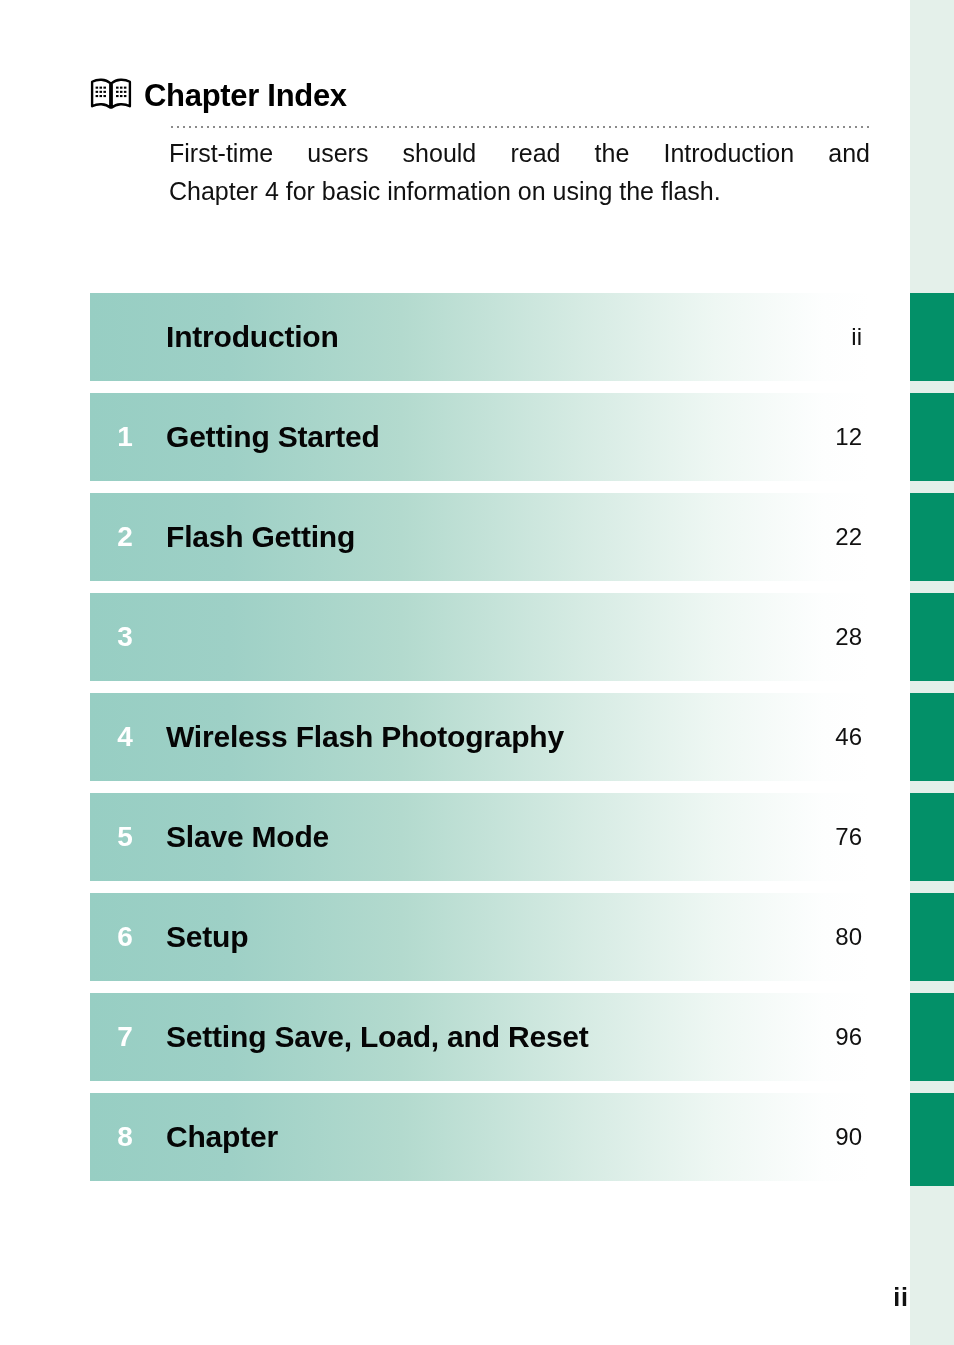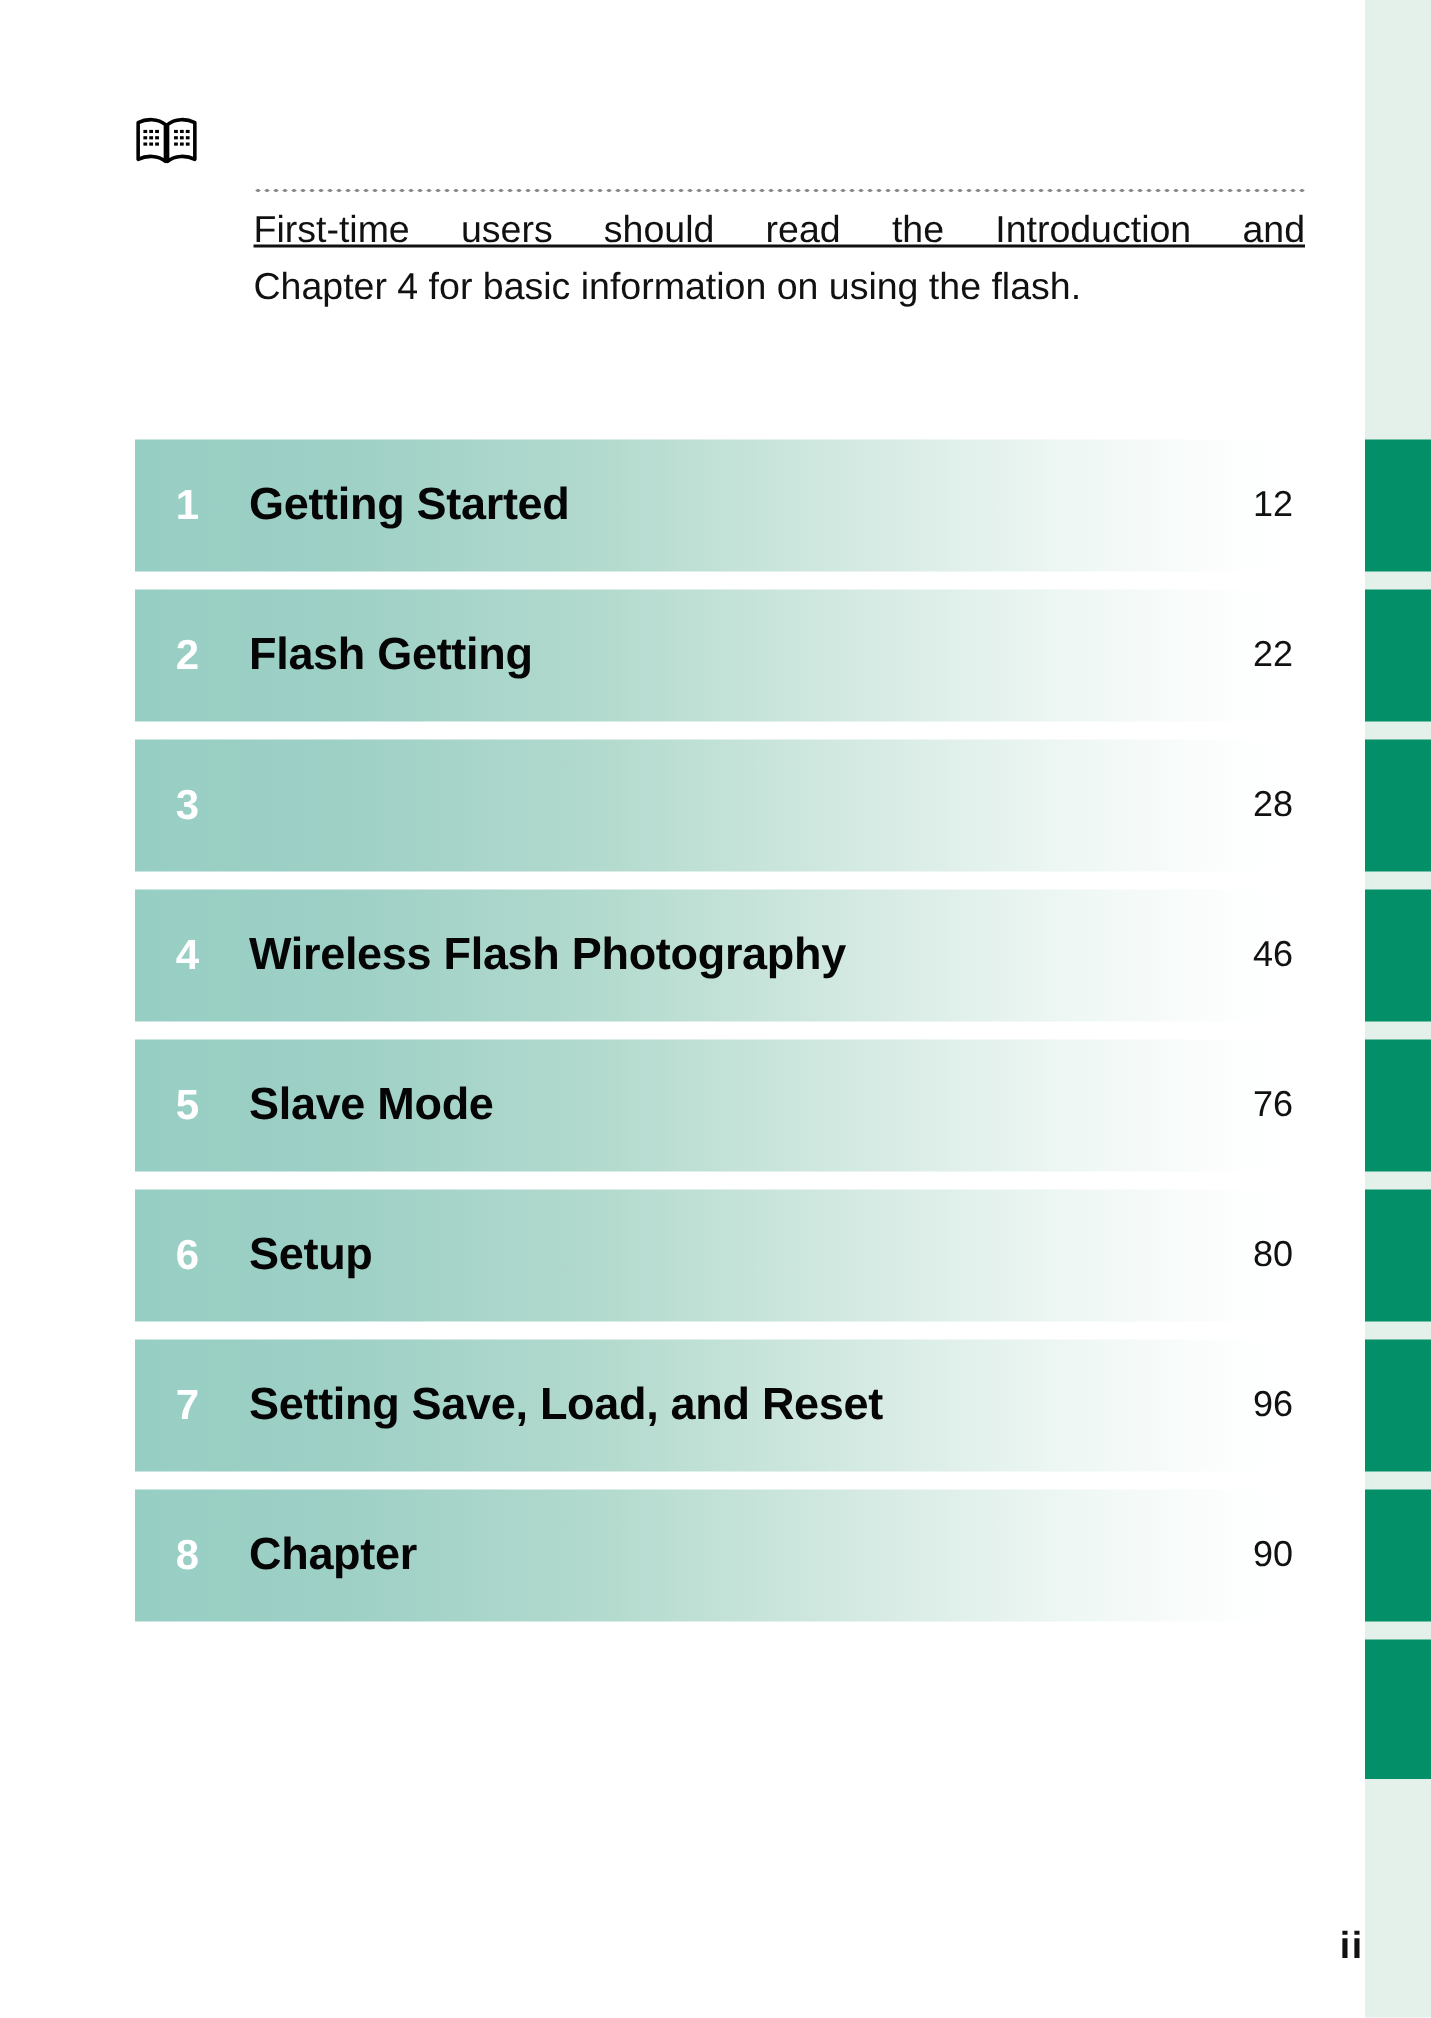--- a/index.html
+++ b/index.html
@@ -87,21 +87,20 @@
     color: #111111;
     text-align: justify;
     text-justify: inter-word;
   }
   #intro-paragraph > span {
     display: block;
   }
   #intro-line-1 {
     text-align: justify;
     text-align-last: justify;
-    text-decoration: underline;
   }
 
   
   #chapter-list {
     position: absolute;
     top: 293px;
     left: 90px;
     width: 780px;
   }
   .chapter-row {
@@ -194,29 +193,35 @@
             <rect x="42.8" y="12" width="3.6" height="3"></rect>
           <rect x="48.4" y="12" width="3.6" height="3"></rect>
           <rect x="37.2" y="18" width="3.6" height="3"></rect>
             <rect x="42.8" y="18" width="3.6" height="3"></rect>
           <rect x="48.4" y="18" width="3.6" height="3"></rect>
           <rect x="37.2" y="24" width="3.6" height="3"></rect>
             <rect x="42.8" y="24" width="3.6" height="3"></rect>
           <rect x="48.4" y="24" width="3.6" height="3"></rect>
         </g>
       </svg>
+      <div id="page-title">Chapter Index</div>
     </div>
     <div id="title-divider"></div>
     <div id="intro-paragraph">
       <span id="intro-line-1">First-time users should read the Introduction and</span>
       <span id="intro-line-2">Chapter 4 for basic information on using the flash.</span>
     </div>
   </div>
 
   <div id="chapter-list">
+      <div class="chapter-row no-num">
+        <div class="chapter-num"></div>
+        <div class="chapter-name">Introduction</div>
+        <div class="chapter-page">ii</div>
+      </div>
       <div class="chapter-row">
         <div class="chapter-num">1</div>
         <div class="chapter-name">Getting Started</div>
         <div class="chapter-page">12</div>
       </div>
       <div class="chapter-row">
         <div class="chapter-num">2</div>
         <div class="chapter-name">Flash Getting</div>
         <div class="chapter-page">22</div>
       </div>

